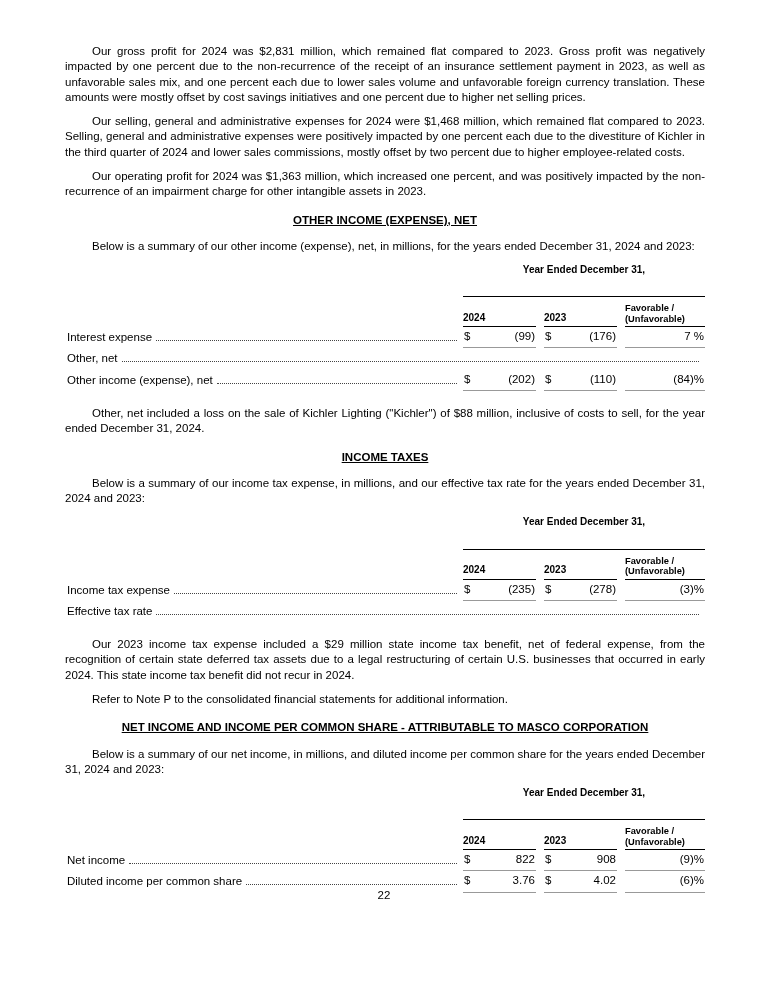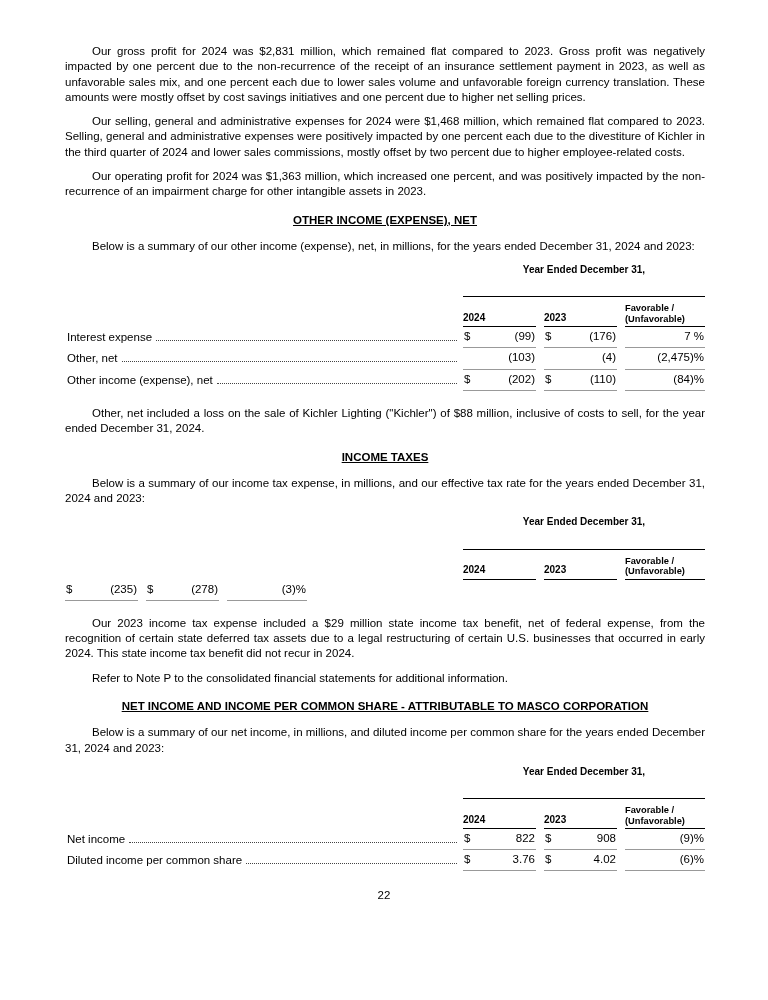--- a/index.html
+++ b/index.html
@@ -85,35 +85,20 @@
         <div class="seg s3">
             <span class="val">7 %</span>
           </div>
       </div>
     </div>
     <div class="trow vrow">
       <div class="tlabel">
           <span class="lbl">Other, net</span>
           <span class="leader"></span>
         </div>
-      <div class="nums">
-        <div class="seg s1">
-            <span class="cur"></span>
-            <span class="val">(103)</span>
-          </div>
-        <div class="gap"></div>
-        <div class="seg s2">
-            <span class="cur"></span>
-            <span class="val">(4)</span>
-          </div>
-        <div class="gap"></div>
-        <div class="seg s3">
-            <span class="val">(2,475)%</span>
-          </div>
-      </div>
     </div>
     <div class="trow vrow">
       <div class="tlabel">
           <span class="lbl">Other income (expense), net</span>
           <span class="leader"></span>
         </div>
       <div class="nums">
         <div class="seg s1">
             <span class="cur">$</span>
             <span class="val">(202)</span>
@@ -151,37 +136,45 @@
         <div class="gap"></div>
         <div class="seg s2 colhead">2023</div>
         <div class="gap"></div>
         <div class="seg s3 colhead fav">
           <div>Favorable /</div>
           <div>(Unfavorable)</div>
         </div>
       </div>
     </div>
     <div class="trow vrow">
+      <div class="tlabel">
+          <span class="lbl">Income tax expense</span>
+          <span class="leader"></span>
+        </div>
       <div class="nums">
         <div class="seg s1">
             <span class="cur">$</span>
             <span class="val">(235)</span>
           </div>
         <div class="gap"></div>
         <div class="seg s2">
             <span class="cur">$</span>
             <span class="val">(278)</span>
           </div>
         <div class="gap"></div>
         <div class="seg s3">
             <span class="val">(3)%</span>
           </div>
       </div>
     </div>
     <div class="trow vrow">
+      <div class="tlabel">
+          <span class="lbl">Effective tax rate</span>
+          <span class="leader"></span>
+        </div>
     </div>
   </div>
 
   <p class="para">Our 2023 income tax expense included a $29 million state income tax benefit, net of federal expense, from the recognition of certain state deferred tax assets due to a legal restructuring of certain U.S. businesses that occurred in early 2024. This state income tax benefit did not recur in 2024.</p>
   <p class="para">Refer to Note P to the consolidated financial statements for additional information.</p>
 
   <h2 class="heading"><span>NET INCOME AND INCOME PER COMMON SHARE - ATTRIBUTABLE TO MASCO CORPORATION</span></h2>
 
   <p class="para">Below is a summary of our net income, in millions, and diluted income per common share for the years ended December 31, 2024 and 2023:</p>
 

